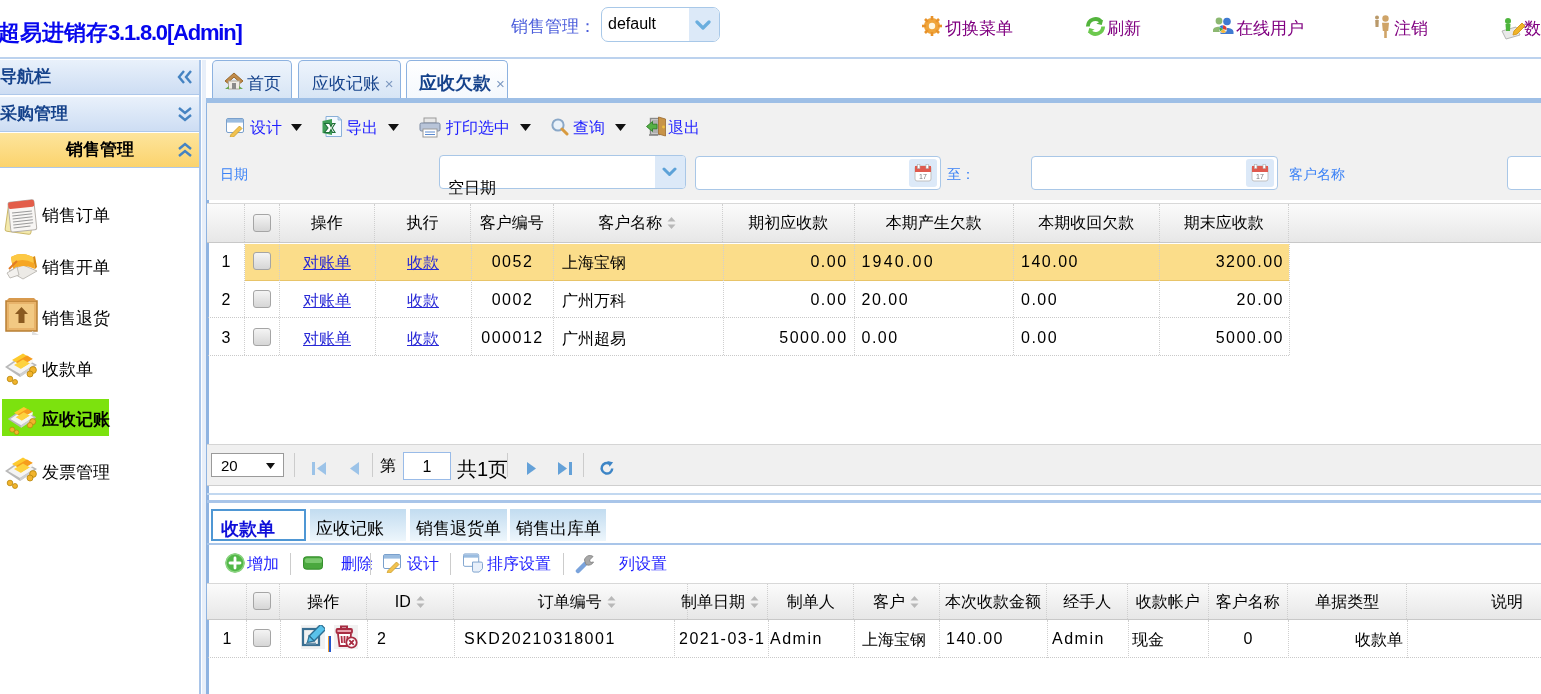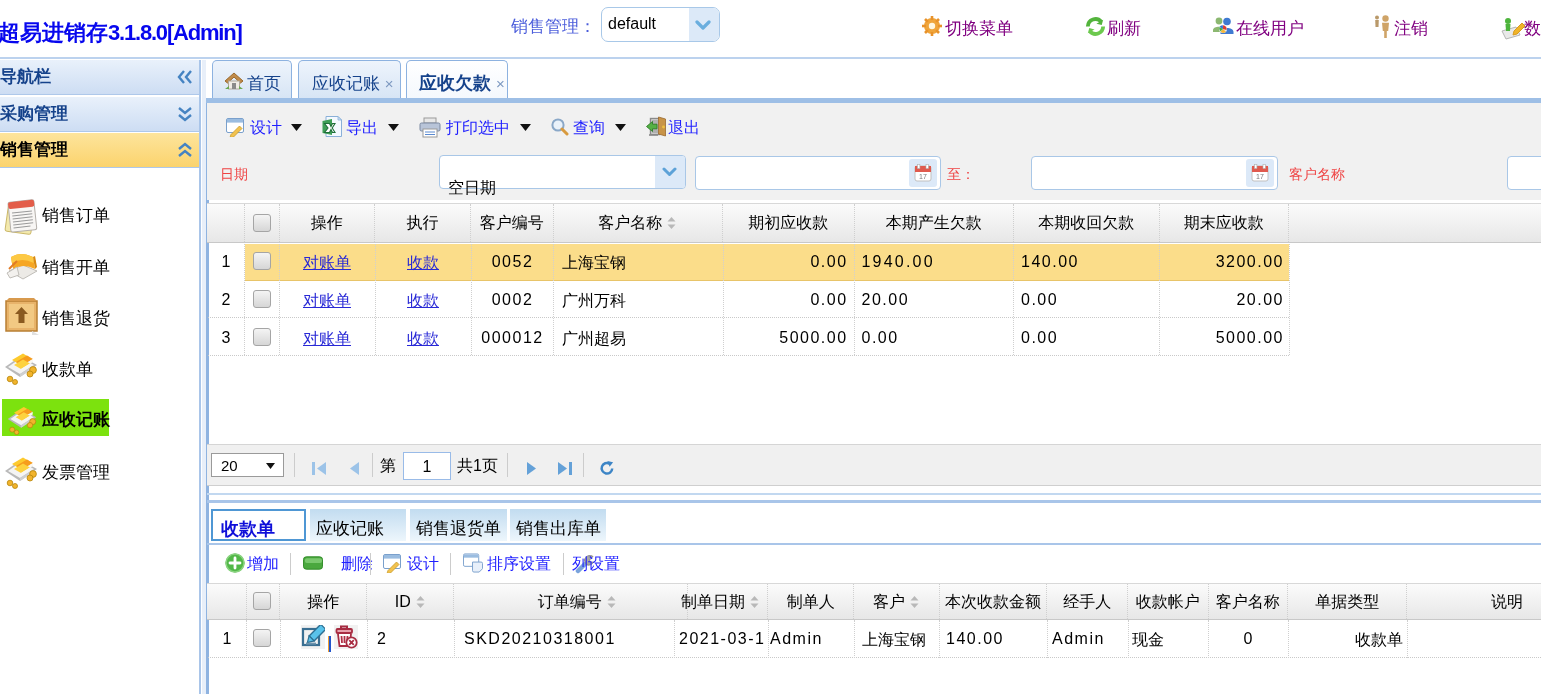--- a/index.html
+++ b/index.html
@@ -6,33 +6,33 @@
   font-family:"Liberation Sans", sans-serif; }
 .abs { position:absolute; }
 #title { left:-2px; top:18px; font-size:22px; font-weight:bold; color:#0707ee; }
 #skinlbl { left:511px; top:15px; font-size:17px; color:#4a5cdb; }
 #skinbox { left:601px; top:7px; width:119px; height:35px; background:#fff;
   border:1px solid #a8c8e8; border-radius:7px; overflow:hidden; }
 .topitem { top:17px; font-size:17px; color:#800080; }
 .sidehdr { left:0; width:200px; height:35px; border-bottom:1px solid #aec8ea;
   background:linear-gradient(#e9f1fb,#cdddf3); color:#15428b; font-weight:bold;
   font-size:17px; line-height:34px; }
-#sideyellow { background:linear-gradient(#fde49c,#fbd36d); color:#000; }
+#sideyellow { background:linear-gradient(#fde49c,#fbd36d); color:#000;text-align:center; }
 .menuitem { left:42px; font-size:17px; color:#000; }
 #greenbox { left:2px; top:399px; width:107px; height:37px; background:#7ce20e; }
 #mainborder { left:205.5px; top:98px; width:3.5px; height:596px; background:#8fb3e0; }
 .tab { top:60px; height:38px; border:1px solid #8db2e0; border-bottom:none;
   border-radius:5px 5px 0 0; background:linear-gradient(#eef4fc,#d7e5f5);
   color:#15428b; font-size:17px; }
 .tab.active { background:linear-gradient(#ffffff,#f4f8fd); font-weight:bold; }
 #tabstrip { left:205.5px; top:98px; width:1335.5px; height:5px; background:#9ebfe6; }
 #toolbar1 { left:207px; top:103px; width:1334px; height:96.5px; background:#f1f1f1; }
 .tbtxt { color:#1f1fff; font-size:16px; }
 .inp { background:#fff; border:1px solid #a9c7e7; border-radius:4px; height:34px; }
-.flbl { font-size:14px; color:#ef4444; top:166px; }
+.flbl { font-size:14px; color:#3b82f6; top:166px; }
 .ghead { background:linear-gradient(#fbfbfb,#e7e7e7); border-top:1px solid #d8d8d8;
   border-bottom:1px solid #c8c8c8; }
 .hc { font-size:16px; color:#000; text-align:center; border-right:1px dotted #cfcfcf; }
 .cell { font-size:16px; color:#000; white-space:nowrap; }
 .num { letter-spacing:1.5px; }
 .link { color:#2929d6; text-decoration:underline; font-size:16px; text-align:center; }
 .chk { width:18px; height:18px; border:1px solid #a5a5a5; border-radius:3px;
   background:linear-gradient(#f4f4f4,#d6d6d6); }
 .dotl { border-right:1px dotted #cfcfcf; }
 .rowline { left:208px; width:1081px; height:1px; border-bottom:1px dotted #c9c9c9; }
@@ -375,21 +375,21 @@
 <svg class="abs" style="left:312px;top:462px" width="15" height="13" viewBox="0 0 15 13">
     <rect x="0" y="0" width="3" height="13" fill="#9cc3e8"></rect>
     <path d="M14 0 L5 6.5 L14 13 Z" fill="#9cc3e8"></path>
   </svg>
 <svg class="abs" style="left:348px;top:462px" width="12" height="13" viewBox="0 0 12 13">
     <path d="M11 0 L2 6.5 L11 13 Z" fill="#9cc3e8"></path>
   </svg>
 <div class="abs psep" style="left:372px"></div>
 <div class="abs" style="left:380px;top:456px;font-size:16px">第</div>
 <div class="abs" style="left:403px;top:452px;width:48px;height:28px;background:#fff;border:1px solid #99bbe8;text-align:center;font-size:16px;line-height:27px">1</div>
-<div class="abs" style="left:457px;top:456px;font-size:16px">共1页</div>
+<div class="abs" style="left:457px;top:456px;font-size:20px">共1页</div>
 <div class="abs psep" style="left:507px"></div>
 <svg class="abs" style="left:526px;top:462px" width="12" height="13" viewBox="0 0 12 13">
     <path d="M1 0 L10 6.5 L1 13 Z" fill="#64a1d8"></path>
   </svg>
 <svg class="abs" style="left:557px;top:462px" width="15" height="13" viewBox="0 0 15 13">
     <path d="M1 0 L10 6.5 L1 13 Z" fill="#64a1d8"></path>
     <rect x="12" y="0" width="3" height="13" fill="#64a1d8"></rect>
   </svg>
 <div class="abs psep" style="left:583px"></div>
 <svg class="abs" style="left:599px;top:461px" width="15" height="15" viewBox="0 0 17 17">
@@ -430,21 +430,21 @@
     <rect x="0.5" y="0.5" width="16" height="13" rx="1.5" fill="#fff" stroke="#7aa0cc"></rect>
     <rect x="1" y="1" width="15" height="3.4" fill="#9abce0"></rect>
     <path d="M10 9 L19 9 A1.5 1.5 0 0 1 20.5 10.5 L20.5 16 L17 19.5 L11.5 19.5 A1.5 1.5 0 0 1 10 18 Z" fill="#e8f0fa" stroke="#7aa0cc"></path>
   </svg>
 <div class="abs tbtxt" style="left:487px;top:554px">排序设置</div>
 <div class="abs psep" style="left:563px;top:553px;height:22px"></div>
 <svg class="abs" style="left:575px;top:553px" width="21" height="21" viewBox="0 0 21 21">
     <path d="M3 18 L10 11" stroke="#7aa3dc" stroke-width="4.5" stroke-linecap="round"></path>
     <path d="M9.5 7 A5.5 5.5 0 0 1 18 3.5 L14.5 7 L15.5 9.5 L18.5 9 A5.5 5.5 0 0 1 11 11.5 Z" fill="#a8a8a8" stroke="#8a8a8a"></path>
   </svg>
-<div class="abs tbtxt" style="left:572px;top:554px">列设置</div>
+<div class="abs tbtxt" style="left:619px;top:554px">列设置</div>
 
 <div class="abs ghead" style="left:207px;top:583px;width:1334px;height:37px"></div>
 <div class="abs hc" style="left:208px;top:584px;width:38.8px;height:35px"></div>
 <div class="abs hc" style="left:246.8px;top:584px;width:33.6px;height:35px"></div>
 <div class="abs chk" style="left:253px;top:592px"></div>
 <div class="abs hc" style="left:280.4px;top:584px;width:86.8px;height:35px;line-height:35px">操作</div>
 <div class="abs hc" style="left:367.2px;top:584px;width:87.3px;height:35px;line-height:35px">ID<svg class="sort" viewBox="0 0 11 14">
       <path d="M1.5 5.5 L5.5 1 L9.5 5.5 Z" fill="#b8b8b8"></path>
       <path d="M1.5 8.5 L5.5 13 L9.5 8.5 Z" fill="#b8b8b8"></path>
     </svg></div>

